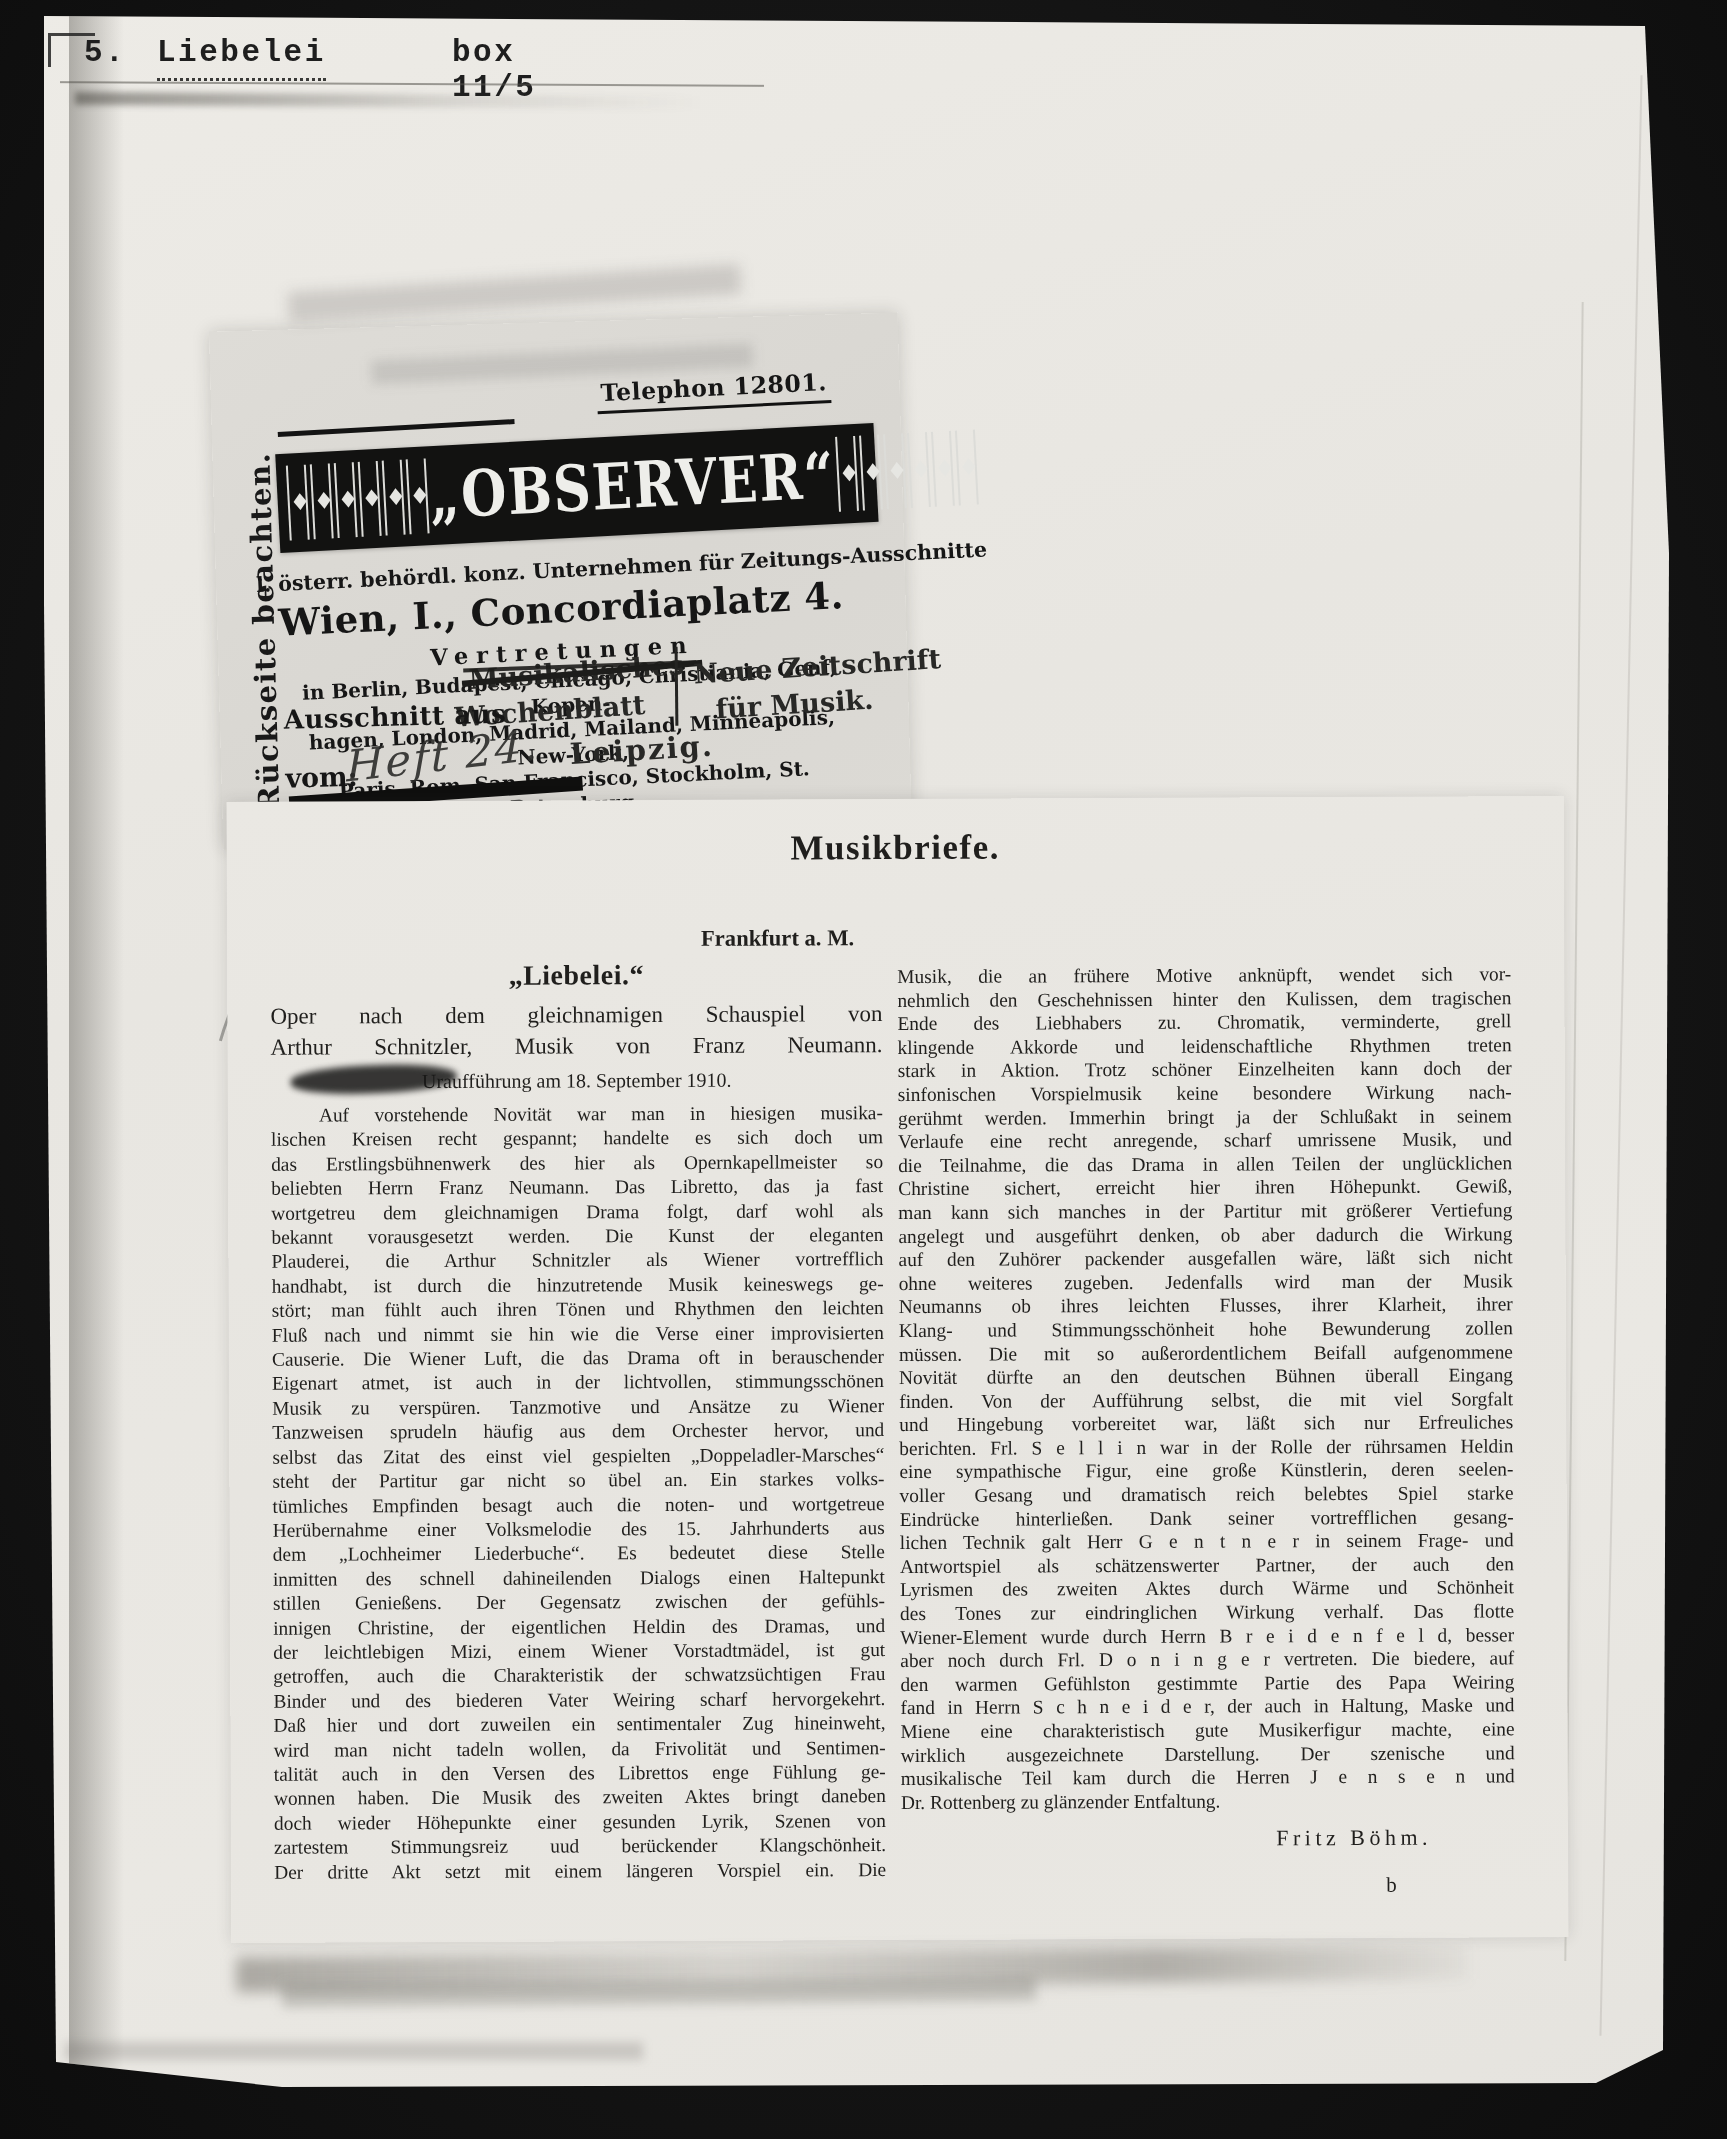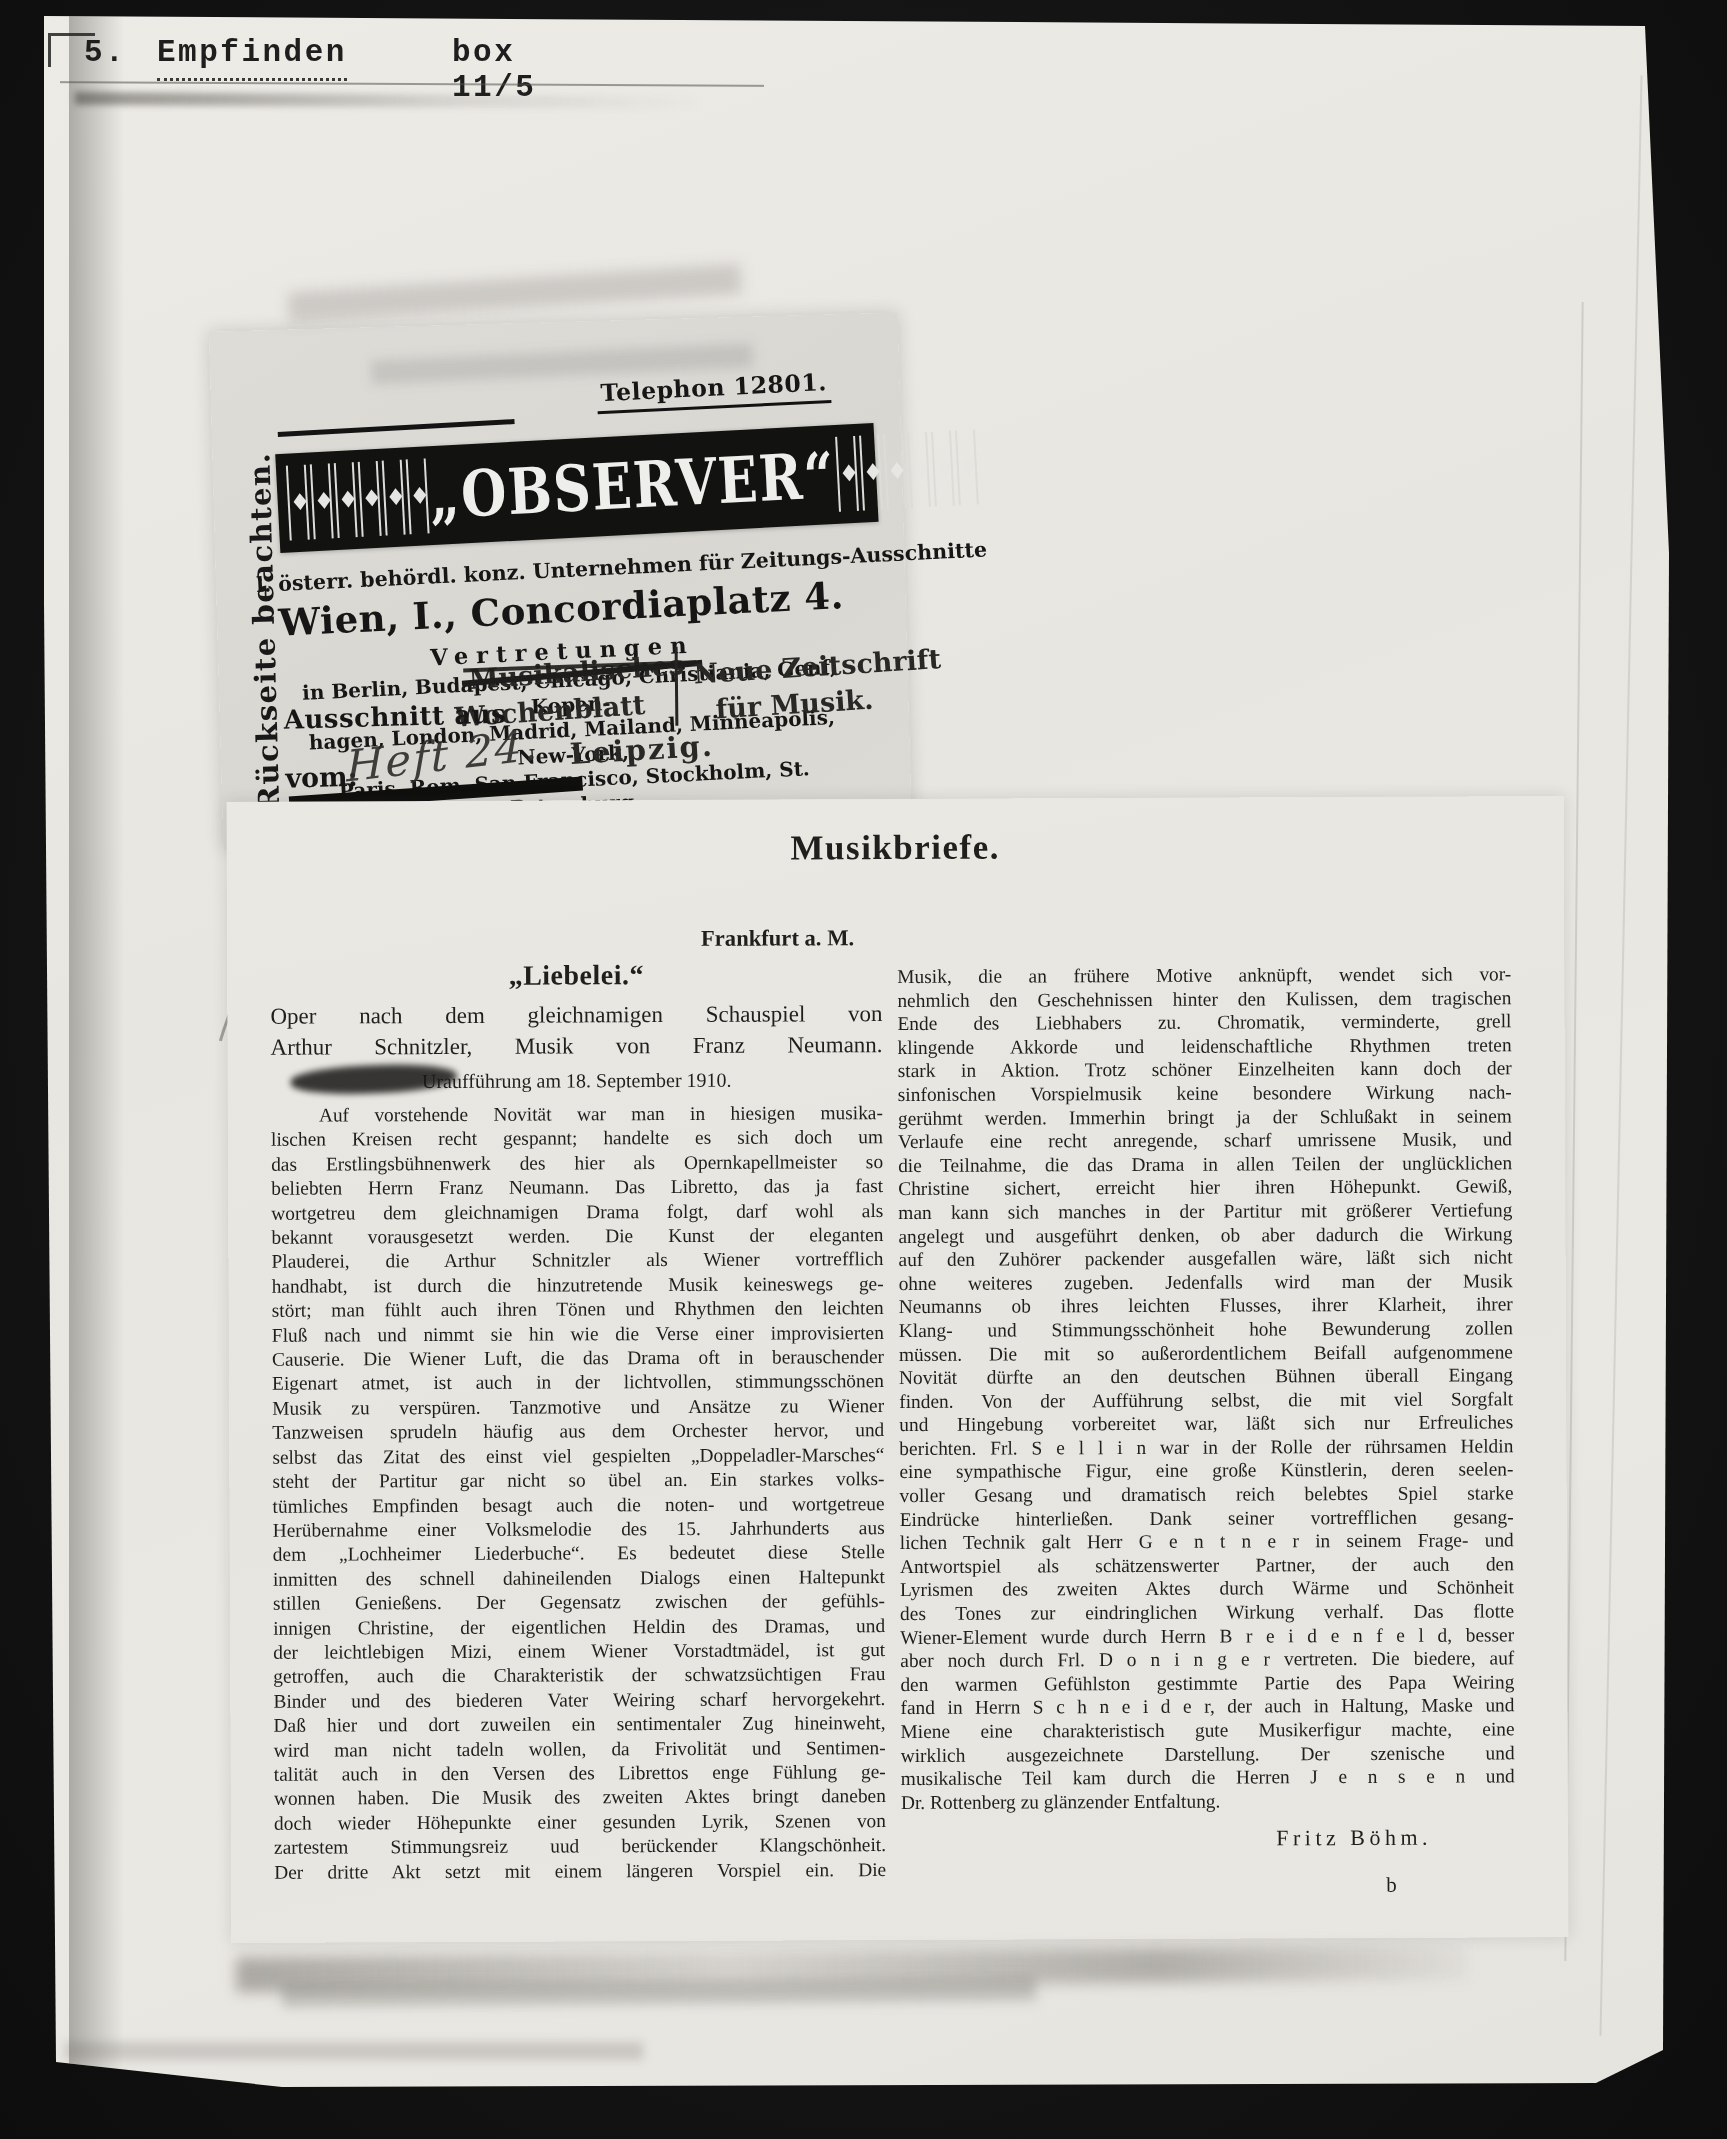--- a/index.html
+++ b/index.html
@@ -145,21 +145,21 @@
 
   <div class="page">
     <div class="page-edge-shadow"></div>
     <div class="fold-line-1"></div>
     <div class="fold-line-2"></div>
 
     <div class="corner-mark"></div>
 
     <div class="head-label">
       <span class="head-num">5.</span>
-      <span class="head-title">Empfinden</span>
+      <span class="head-title">Liebelei</span>
       <span class="head-box">box 11/5</span>
     </div>
     <div class="pencil-a"></div>
     <div class="pencil-b"></div>
 
     <div class="slip">
       <div class="ghost-smear-1"></div>
       <div class="ghost-smear-2"></div>
 
       <div class="v-note">

